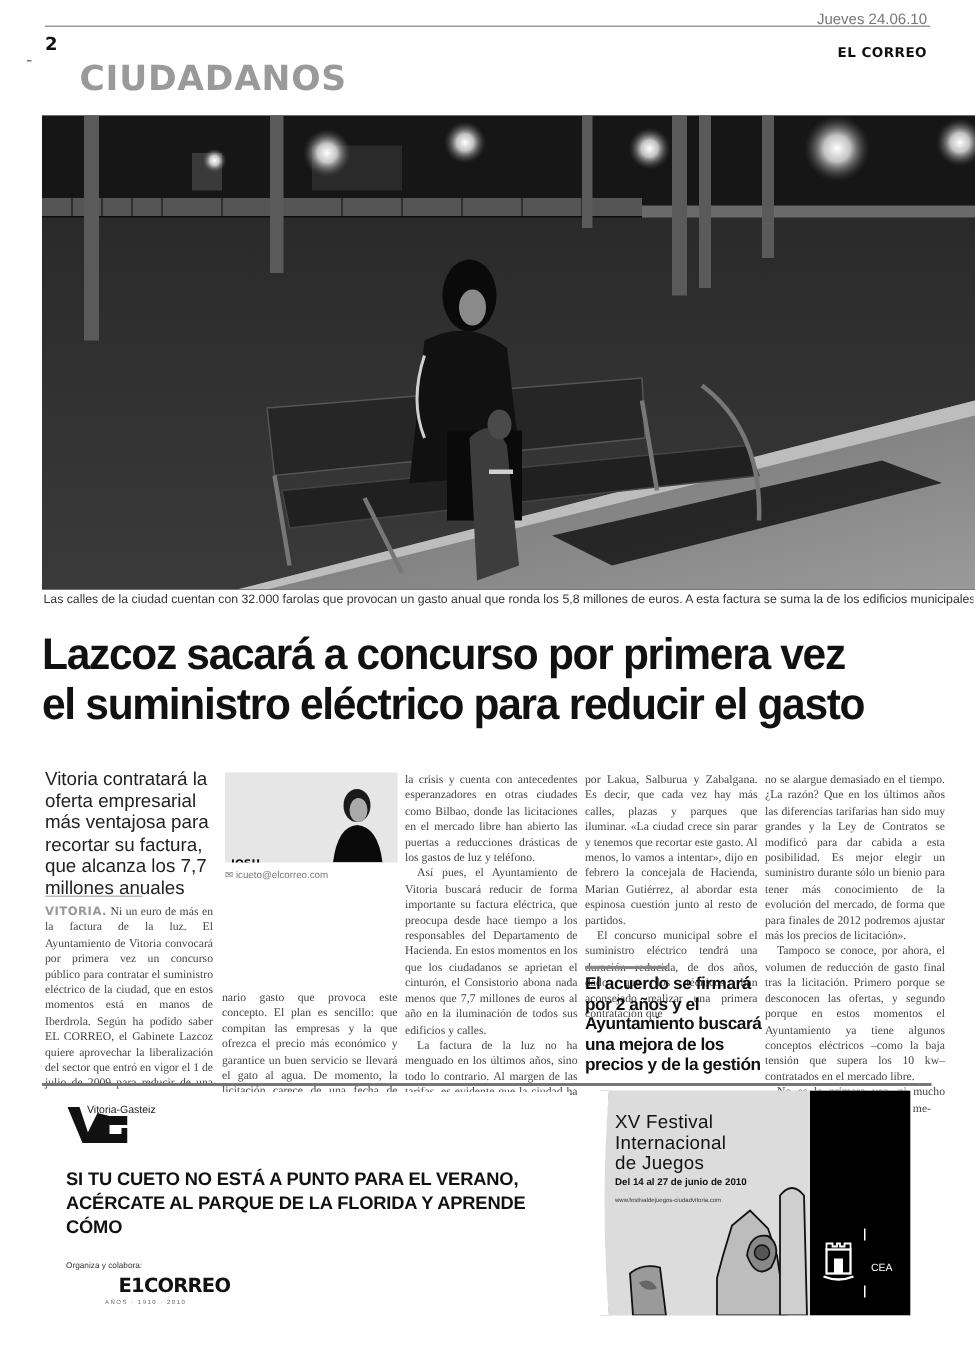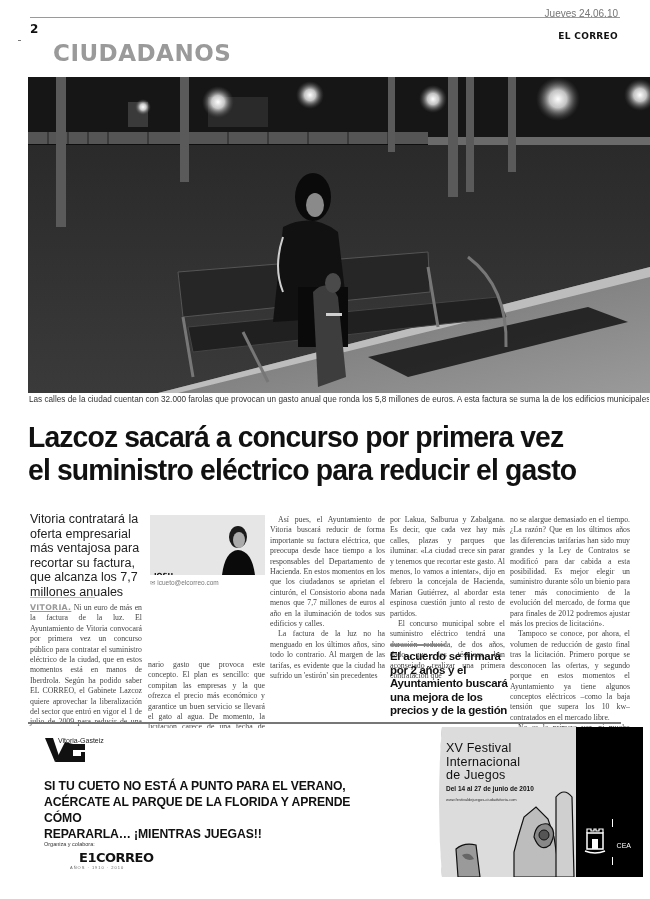--- a/index.html
+++ b/index.html
@@ -26,21 +26,21 @@
     .subhead { position: absolute; left: 30px; top: 512px; width: 115px; font: 12.5px "Liberation Sans", sans-serif; color: #222; line-height: 14.5px; }
     .subhead-rule { position: absolute; left: 30px; top: 597px; width: 65px; height: 1px; background: #bbb; }
     .col { position: absolute; font: 7.8px "Liberation Serif", serif; color: #444; line-height: 10.4px; text-align: justify; }
     .col p { margin: 0; }
     .col p.indent { text-indent: 8px; }
     .col1 { left: 30px; top: 603px; width: 112px; }
     .col2 { left: 148px; top: 620px; width: 117px; margin-top: 40px; }
     .col3 { left: 270px; top: 515px; width: 115px; }
     .col4 { left: 390px; top: 515px; width: 115px; }
     .col5 { left: 510px; top: 515px; width: 120px; }
-    .lead { font: bold 7.8px "DejaVu Sans", sans-serif; color: #999; letter-spacing: 0.3px; text-decoration: underline; }
+    .lead { font: bold 7.8px "DejaVu Sans", sans-serif; color: #999; letter-spacing: 0.3px; }
 
     
     .author-box { position: absolute; left: 150px; top: 515px; width: 115px; height: 60px; background: #e6e6e6; overflow: hidden; }
     .author-name { position: absolute; left: 4px; top: 37px; font: bold 7px "DejaVu Sans", sans-serif; color: #111; line-height: 8px; margin-top: 20px; }
     .author-email { position: absolute; left: 150px; top: 579px; font: 6.5px "Liberation Sans", sans-serif; color: #777; }
 
     
     .pull-rule { position: absolute; left: 390px; top: 644px; width: 55px; height: 2px; background: #888; }
     .pull-quote { position: absolute; left: 390px; top: 650px; width: 118px; font: bold 11.5px "Liberation Sans", sans-serif; color: #111; line-height: 13.5px; letter-spacing: -0.3px; }
 
@@ -49,21 +49,21 @@
     
     .ad-left { position: absolute; left: 28px; top: 728px; width: 352px; height: 150px; background: #fff; }
     .vg-logo { position: absolute; left: 17px; top: 8px; }
     .vg-city { position: absolute; left: 30px; top: 9px; font: 7px "Liberation Sans", sans-serif; color: #222; }
     .ad-text { position: absolute; left: 16px; top: 50px; width: 340px; font: bold 12.2px "Liberation Sans", sans-serif; color: #111; line-height: 16px; letter-spacing: -0.1px; }
     .sponsor-label { position: absolute; left: 16px; top: 113px; font: 5.5px "Liberation Sans", sans-serif; color: #333; }
     .correo-logo { position: absolute; left: 16px; top: 122px; font: 900 13px "DejaVu Sans", sans-serif; color: #111; letter-spacing: -0.5px; margin-left: 35px; }
     .correo-sub { position: absolute; left: 42px; top: 137px; font: 4px "Liberation Sans", sans-serif; color: #666; letter-spacing: 1px; }
 
     
-    .ad-right { position: absolute; left: 436px; top: 727px; width: 207px; height: 150px; background: #dcdcdc; overflow: hidden; }
+    .ad-right { position: absolute; left: 400px; top: 727px; width: 207px; height: 150px; background: #dcdcdc; overflow: hidden; }
     .ad-right-black { position: absolute; right: 0; top: 0; width: 67px; height: 150px; background: #000; }
     .fest-title { position: absolute; left: 10px; top: 15px; font: 12.5px "Liberation Sans", sans-serif; color: #111; line-height: 13.5px; letter-spacing: 0.2px; }
     .fest-dates { position: absolute; left: 10px; top: 58px; font: bold 6.5px "Liberation Sans", sans-serif; color: #111; }
     .fest-url { position: absolute; left: 10px: top: 70px; font: 4px "Liberation Sans", sans-serif; color: #333; }
     .cea { position: absolute; right: 12px; top: 115px; font: 7px "Liberation Sans", sans-serif; color: #fff; }
     .cea-bar { position: absolute; right: 30px; width: 1px; height: 8px; background: #fff; }
   </style>
 </head>
 <body>
 
@@ -188,20 +188,21 @@
   <span>✉</span>
   <span>icueto@elcorreo.com</span>
 </div>
 
 <div class="col col2">
   <p>nario gasto que provoca este concepto. El plan es sencillo: que compitan las empresas y la que ofrezca el precio más económico y garantice un buen servicio se llevará el gato al agua. De momento, la licitación carece de una fecha de publicación, aunque los técnicos trabajan para tenerla lista en las próximas semanas.</p>
   <p class="indent">La medida de ahorro llega en pleno proceso de ajuste del gasto en el Consistorio por las turbulencias de</p>
 </div>
 
 <div class="col col3">
+  <p>la crisis y cuenta con antecedentes esperanzadores en otras ciudades como Bilbao, donde las licitaciones en el mercado libre han abierto las puertas a reducciones drásticas de los gastos de luz y teléfono.</p>
   <p class="indent">Así pues, el Ayuntamiento de Vitoria buscará reducir de forma importante su factura eléctrica, que preocupa desde hace tiempo a los responsables del Departamento de Hacienda. En estos momentos en los que los ciudadanos se aprietan el cinturón, el Consistorio abona nada menos que 7,7 millones de euros al año en la iluminación de todos sus edificios y calles.</p>
   <p class="indent">La factura de la luz no ha menguado en los últimos años, sino todo lo contrario. Al margen de las tarifas, es evidente que la ciudad ha sufrido un 'estirón' sin precedentes</p>
 </div>
 
 <div class="col col4">
   <p>por Lakua, Salburua y Zabalgana. Es decir, que cada vez hay más calles, plazas y parques que iluminar. «La ciudad crece sin parar y tenemos que recortar este gasto. Al menos, lo vamos a intentar», dijo en febrero la concejala de Hacienda, Marian Gutiérrez, al abordar esta espinosa cuestión junto al resto de partidos.</p>
   <p class="indent">El concurso municipal sobre el suministro eléctrico tendrá una duración reducida, de dos años, dado que los técnicos han aconsejado realizar una primera contratación que</p>
 </div>
 <div class="pull-rule"></div>
 <div class="pull-quote">El acuerdo se firmará por 2 años y el Ayuntamiento buscará una mejora de los precios y de la gestión</div>
@@ -216,21 +217,20 @@
 
 <div class="ad-left">
   <svg class="vg-logo" width="40" height="28" viewBox="0 0 40 28">
     <polygon points="0,2 8,2 14,20 10,26" fill="#111"></polygon>
     <polygon points="10,26 20,6 28,8 40,8 40,14 28,14 28,20 36,20 36,16 40,16 40,26 18,26" fill="#111"></polygon>
   </svg>
   <div class="vg-city">Vitoria-Gasteiz</div>
   <div class="ad-text">
     <div>SI TU CUETO NO ESTÁ A PUNTO PARA EL VERANO,</div>
     <div>ACÉRCATE AL PARQUE DE LA FLORIDA Y APRENDE CÓMO</div>
-    <div>REPARARLA… ¡MIENTRAS JUEGAS!!</div>
   </div>
   <div class="sponsor-label">Organiza y colabora:</div>
   <div class="correo-logo">E1CORREO</div>
   <div class="correo-sub">AÑOS · 1910 · 2010</div>
 </div>
 
 <div class="ad-right">
   <svg width="207" height="150" viewBox="0 0 207 150" style="position:absolute;left:0;top:0;">
     <path d="M-2,0 Q-10,75 -2,150 L6,150 Q-2,75 6,0 Z" fill="#555"></path>
     <path d="M6,0 Q0,75 6,150 L0,150 L0,0 Z" fill="#fff"></path>

